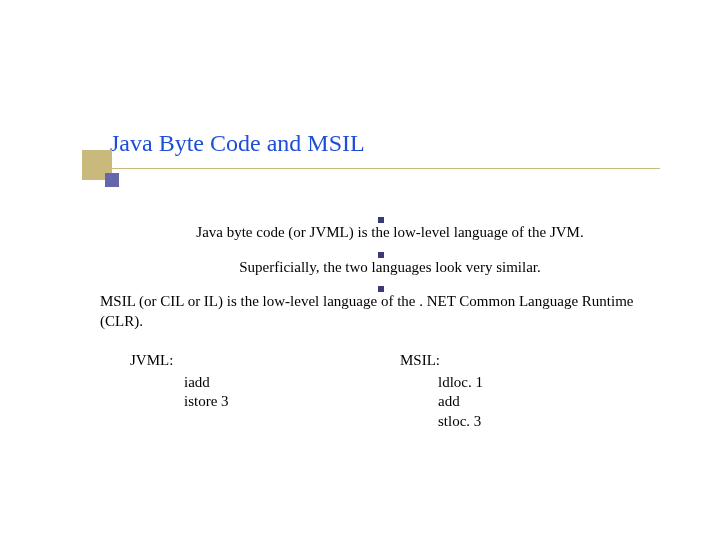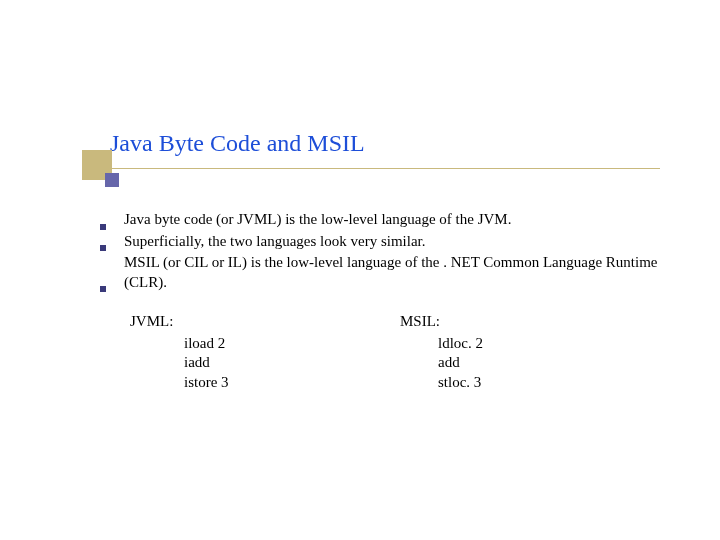--- a/index.html
+++ b/index.html
@@ -56,22 +56,23 @@
       position: absolute;
       top: 210px;
       left: 100px;
       right: 40px;
       font-size: 15px;
       color: #000;
       line-height: 1.3;
     }
     .bullet-row {
       display: flex;
-      align-items: flex-end;
+      align-items: center;
       margin-bottom: 2px;
+      flex-direction: column;
     }
     .bullet {
       width: 6px;
       height: 6px;
       background: #3a3a7a;
       margin-right: 18px;
       margin-top: 7px;
       flex-shrink: 0;
     }
     .bullet-text {
@@ -130,28 +131,27 @@
 
   <div class="bullet-row">
     <div class="bullet"></div>
     <div class="bullet-text">MSIL (or CIL or IL) is the low-level language of the . NET Common Language Runtime (CLR).</div>
   </div>
 
   <div class="code-columns">
     <div class="code-col left">
       <div class="code-label">JVML:</div>
       <div class="code-lines">
-        <div>iload 2</div>
         <div>iadd</div>
         <div>istore 3</div>
       </div>
     </div>
     <div class="code-col right">
       <div class="code-label">MSIL:</div>
       <div class="code-lines msil">
-        <div>ldloc. 2</div>
+        <div>ldloc. 1</div>
         <div>add</div>
         <div>stloc. 3</div>
       </div>
     </div>
   </div>
 
 </div>
 
 </body></html>

